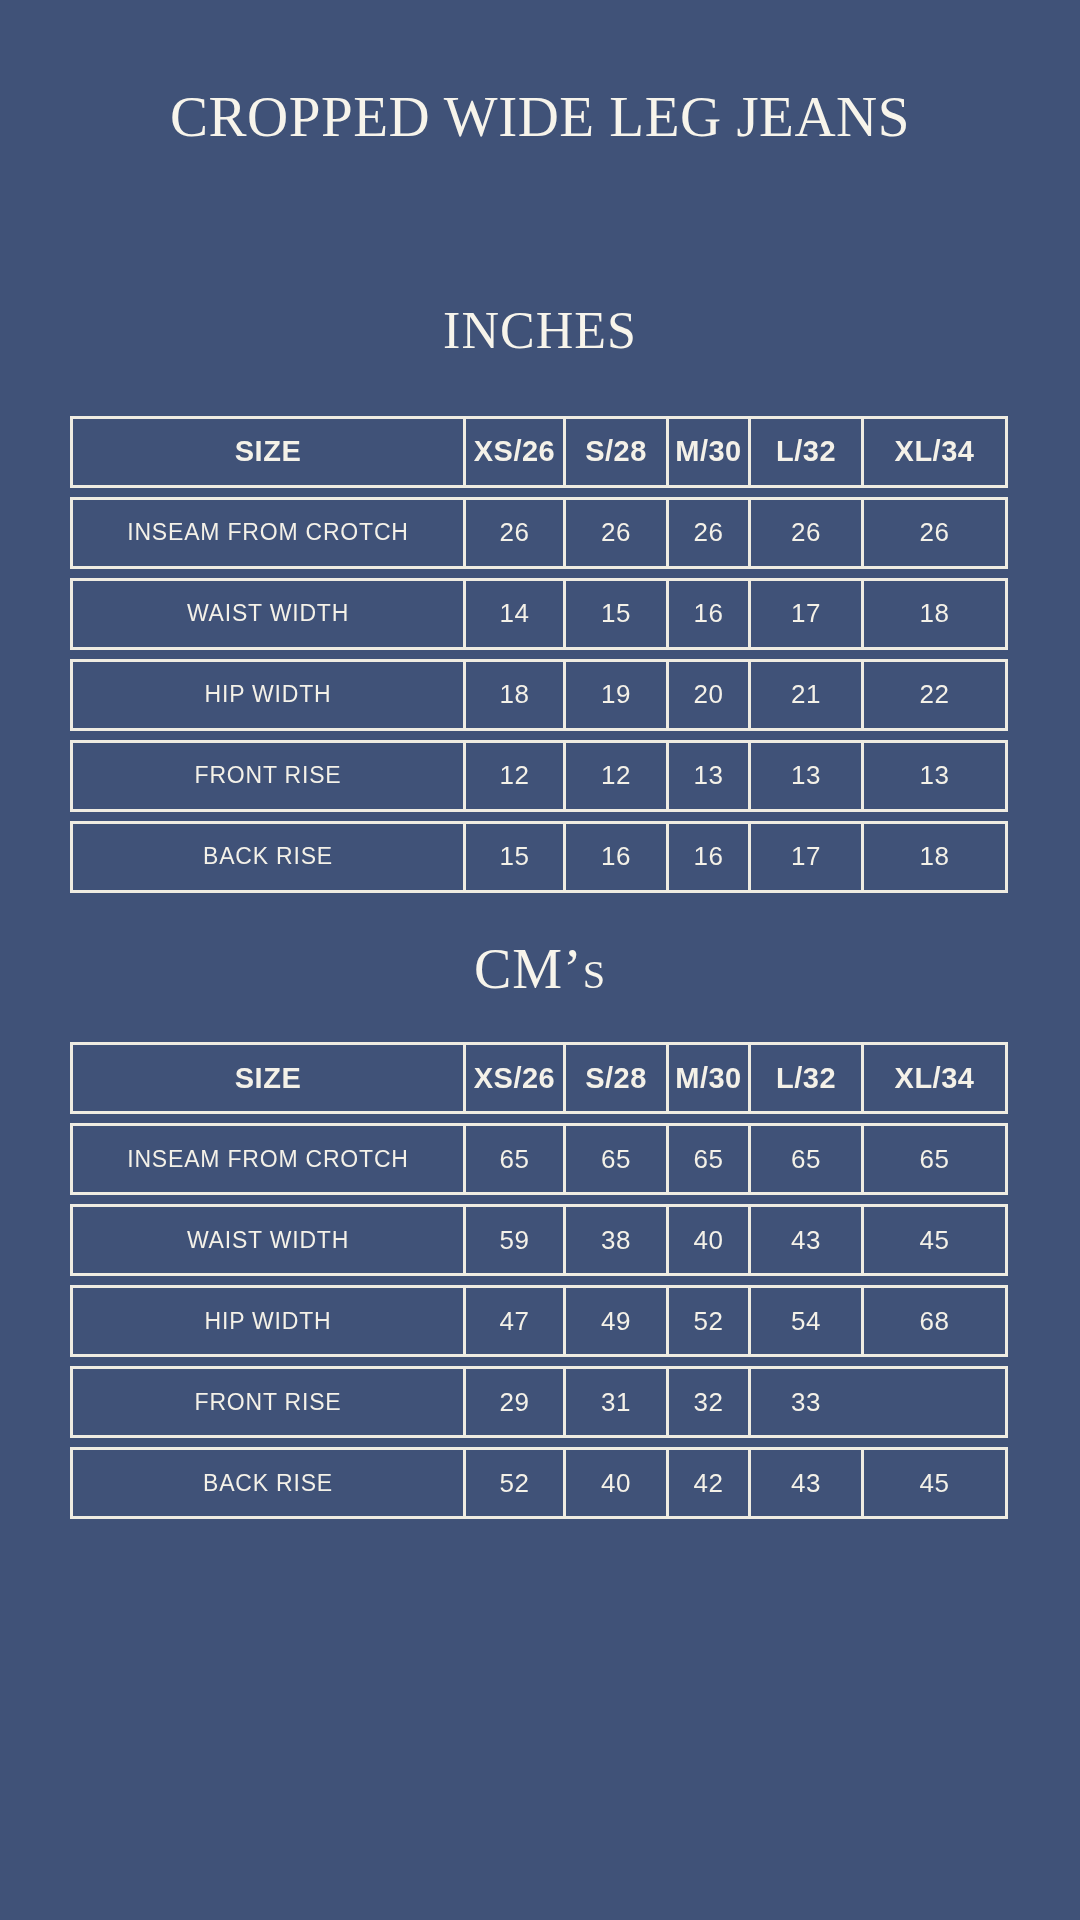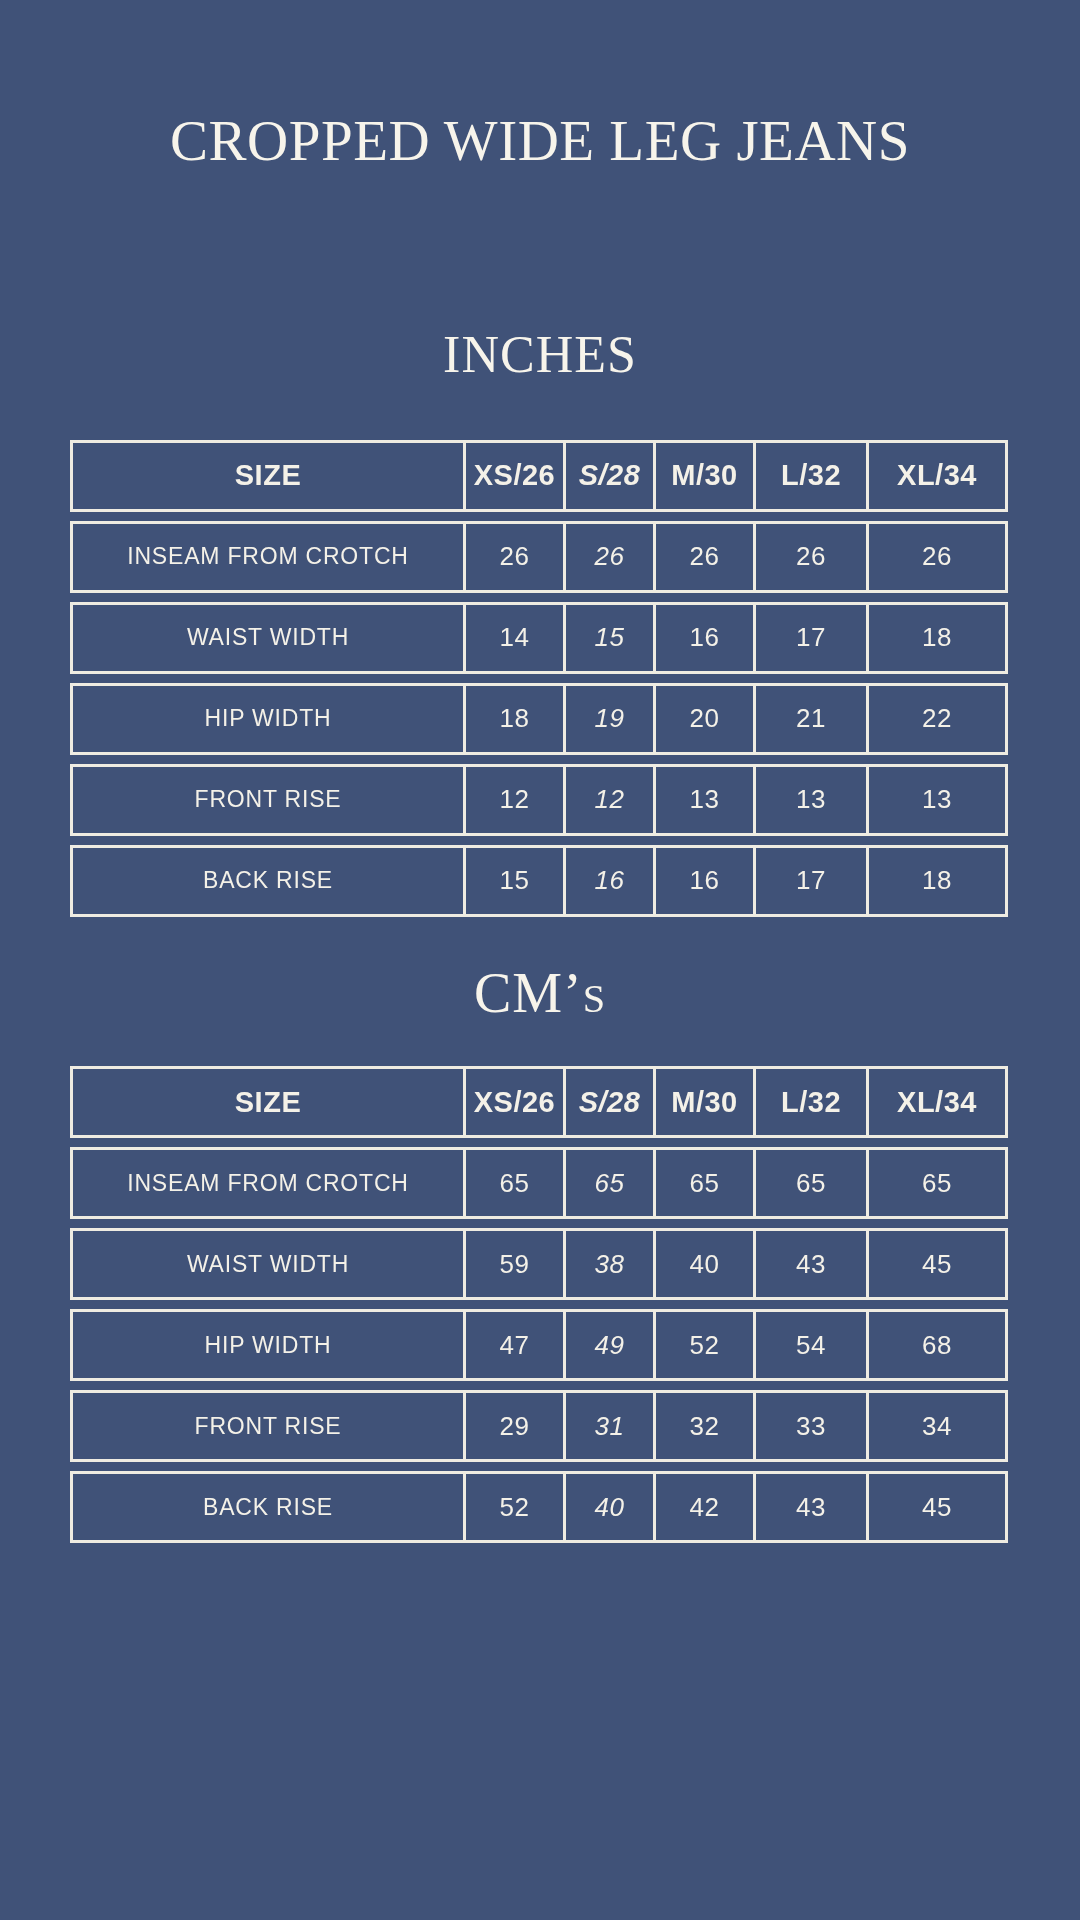--- a/index.html
+++ b/index.html
@@ -11,21 +11,21 @@
   html,body{margin:0;padding:0;}
   .page{
     position:relative;
     width:1080px;height:1920px;
     background:var(--bg);
     overflow:hidden;
     font-family:"Liberation Sans",sans-serif;
     color:var(--ink);
   }
   .page-title{
-    padding-top:108px;
+    padding-top:84px;
     text-align:center;
     font-family:"Liberation Serif",serif;
     font-weight:400;
     font-size:57px;
     line-height:1.15;
     letter-spacing:0.5px;
     color:var(--ink-bright);
     white-space:nowrap;
   }
   .section-heading{
@@ -57,22 +57,22 @@
   .cell{
     box-sizing:border-box;
     display:flex;
     align-items:center;
     justify-content:center;
     overflow:hidden;
   }
   .cell + .cell{border-left:3px solid var(--line);}
   .c0{width:390px;}
   .c1{width:100px;}
-  .c2{width:90px;font-style:italic;}
-  .c3{width:100px;}
+  .c2{width:103px;}
+  .c3{width:82px;}
   .c4{width:113px;}
   .c5{flex:1;}
   .t-row.header .cell{
     font-weight:bold;
     font-size:29px;
     letter-spacing:0.5px;
   }
   .cell.label{
     font-size:23px;
     letter-spacing:0.8px;
@@ -177,21 +177,20 @@
           <div class="cell c3 value">52</div>
           <div class="cell c4 value">54</div>
           <div class="cell c5 value">68</div>
         </div>
         <div class="t-row">
           <div class="cell c0 label">FRONT RISE</div>
           <div class="cell c1 value">29</div>
           <div class="cell c2 value">31</div>
           <div class="cell c3 value">32</div>
           <div class="cell c4 value">33</div>
-          <div class="cell c5 value">34</div>
         </div>
         <div class="t-row">
           <div class="cell c0 label">BACK RISE</div>
           <div class="cell c1 value">52</div>
           <div class="cell c2 value">40</div>
           <div class="cell c3 value">42</div>
           <div class="cell c4 value">43</div>
           <div class="cell c5 value">45</div>
         </div>
       </div>

